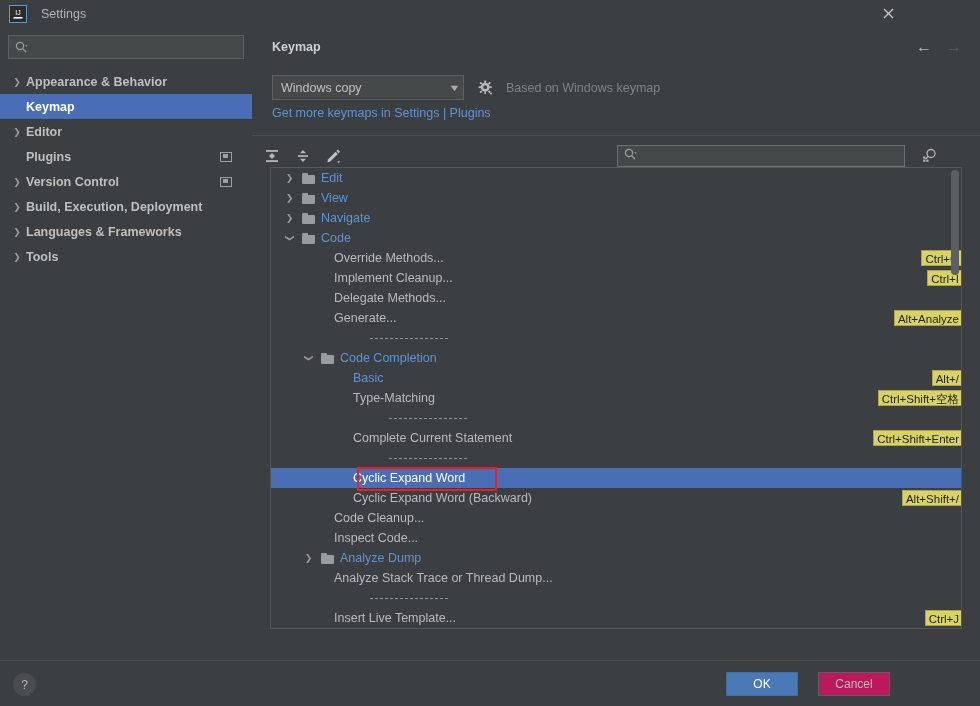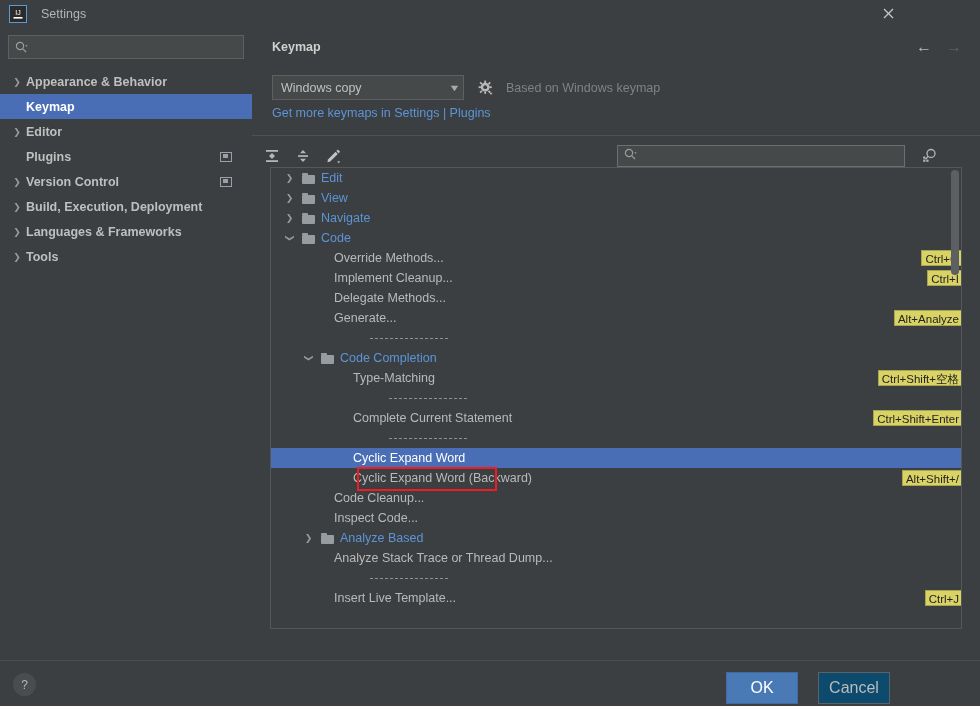--- a/index.html
+++ b/index.html
@@ -99,24 +99,24 @@
 
   
   .redbox{position:absolute;border:2px solid #ee1d24;pointer-events:none;}
 
   
   .bottombar{position:absolute;left:0;top:660px;width:980px;height:46px;background:#3c3f41;
              border-top:1px solid #4b4e50;}
   .helpbtn{position:absolute;left:13px;top:12px;width:23px;height:23px;border-radius:50%;
            background:#4a4d4f;color:#b6b6b6;font-size:12px;display:flex;align-items:center;
            justify-content:center;cursor:pointer;}
-  .btn{position:absolute;top:11px;height:32px;display:flex;align-items:center;justify-content:center;
-       font-size:16px;cursor:pointer;}
+  .btn{position:absolute;top:11px;height:24px;display:flex;align-items:center;justify-content:center;
+       font-size:12px;cursor:pointer;}
   .btn-ok{left:726px;width:72px;background:#4a7ab5;color:#ffffff;border:1px solid #3f6ba3;}
-  .btn-cancel{left:818px;width:72px;background:#0c4a6e;color:#bbbbbb;border:1px solid #5e6163;}
+  .btn-cancel{left:818px;width:72px;background:#be185d;color:#bbbbbb;border:1px solid #5e6163;}
   .watermark{position:absolute;left:845px;top:668px;font-size:21px;color:#7d8184;opacity:.85;
              white-space:nowrap;font-family:"Liberation Sans","DejaVu Sans",sans-serif;}
 </style>
 </head>
 <body>
 
 <div id="app">
 
   <div class="titlebar">
     <div class="ij-logo">
@@ -322,20 +322,26 @@
           </div>
           <div class="krow">
             <span style="display: inline-block; flex: 0 0 31px;"></span>
             <span class="kexp" style="transform: rotate(90deg);">❯</span>
             <span class="kfolder" style="margin-left: 6px;"></span>
             <span class="klbl grp">Code Completion</span>
           </div>
           <div class="krow">
             <span style="display: inline-block; flex: 0 0 50px;"></span>
             <span style="flex: 0 0 32px;"></span>
+            <span class="klbl lnk">Basic</span>
+            <span class="kbadge">Alt+/</span>
+          </div>
+          <div class="krow">
+            <span style="display: inline-block; flex: 0 0 50px;"></span>
+            <span style="flex: 0 0 32px;"></span>
             <span class="klbl">Type-Matching</span>
             <span class="kbadge">Ctrl+Shift+空格</span>
           </div>
           <div class="krow kdash">
             <i style="margin-left: 118px;"></i>
           </div>
           <div class="krow">
             <span style="display: inline-block; flex: 0 0 50px;"></span>
             <span style="flex: 0 0 32px;"></span>
             <span class="klbl">Complete Current Statement</span>
@@ -362,21 +368,21 @@
           </div>
           <div class="krow">
             <span style="display: inline-block; flex: 0 0 31px;"></span>
             <span style="flex: 0 0 32px;"></span>
             <span class="klbl">Inspect Code...</span>
           </div>
           <div class="krow">
             <span style="display: inline-block; flex: 0 0 31px;"></span>
             <span class="kexp" style="transform: none;">❯</span>
             <span class="kfolder" style="margin-left: 6px;"></span>
-            <span class="klbl grp">Analyze Based</span>
+            <span class="klbl grp">Analyze Dump</span>
           </div>
           <div class="krow">
             <span style="display: inline-block; flex: 0 0 31px;"></span>
             <span style="flex: 0 0 32px;"></span>
             <span class="klbl">Analyze Stack Trace or Thread Dump...</span>
           </div>
           <div class="krow kdash">
             <i style="margin-left: 99px;"></i>
           </div>
           <div class="krow">

